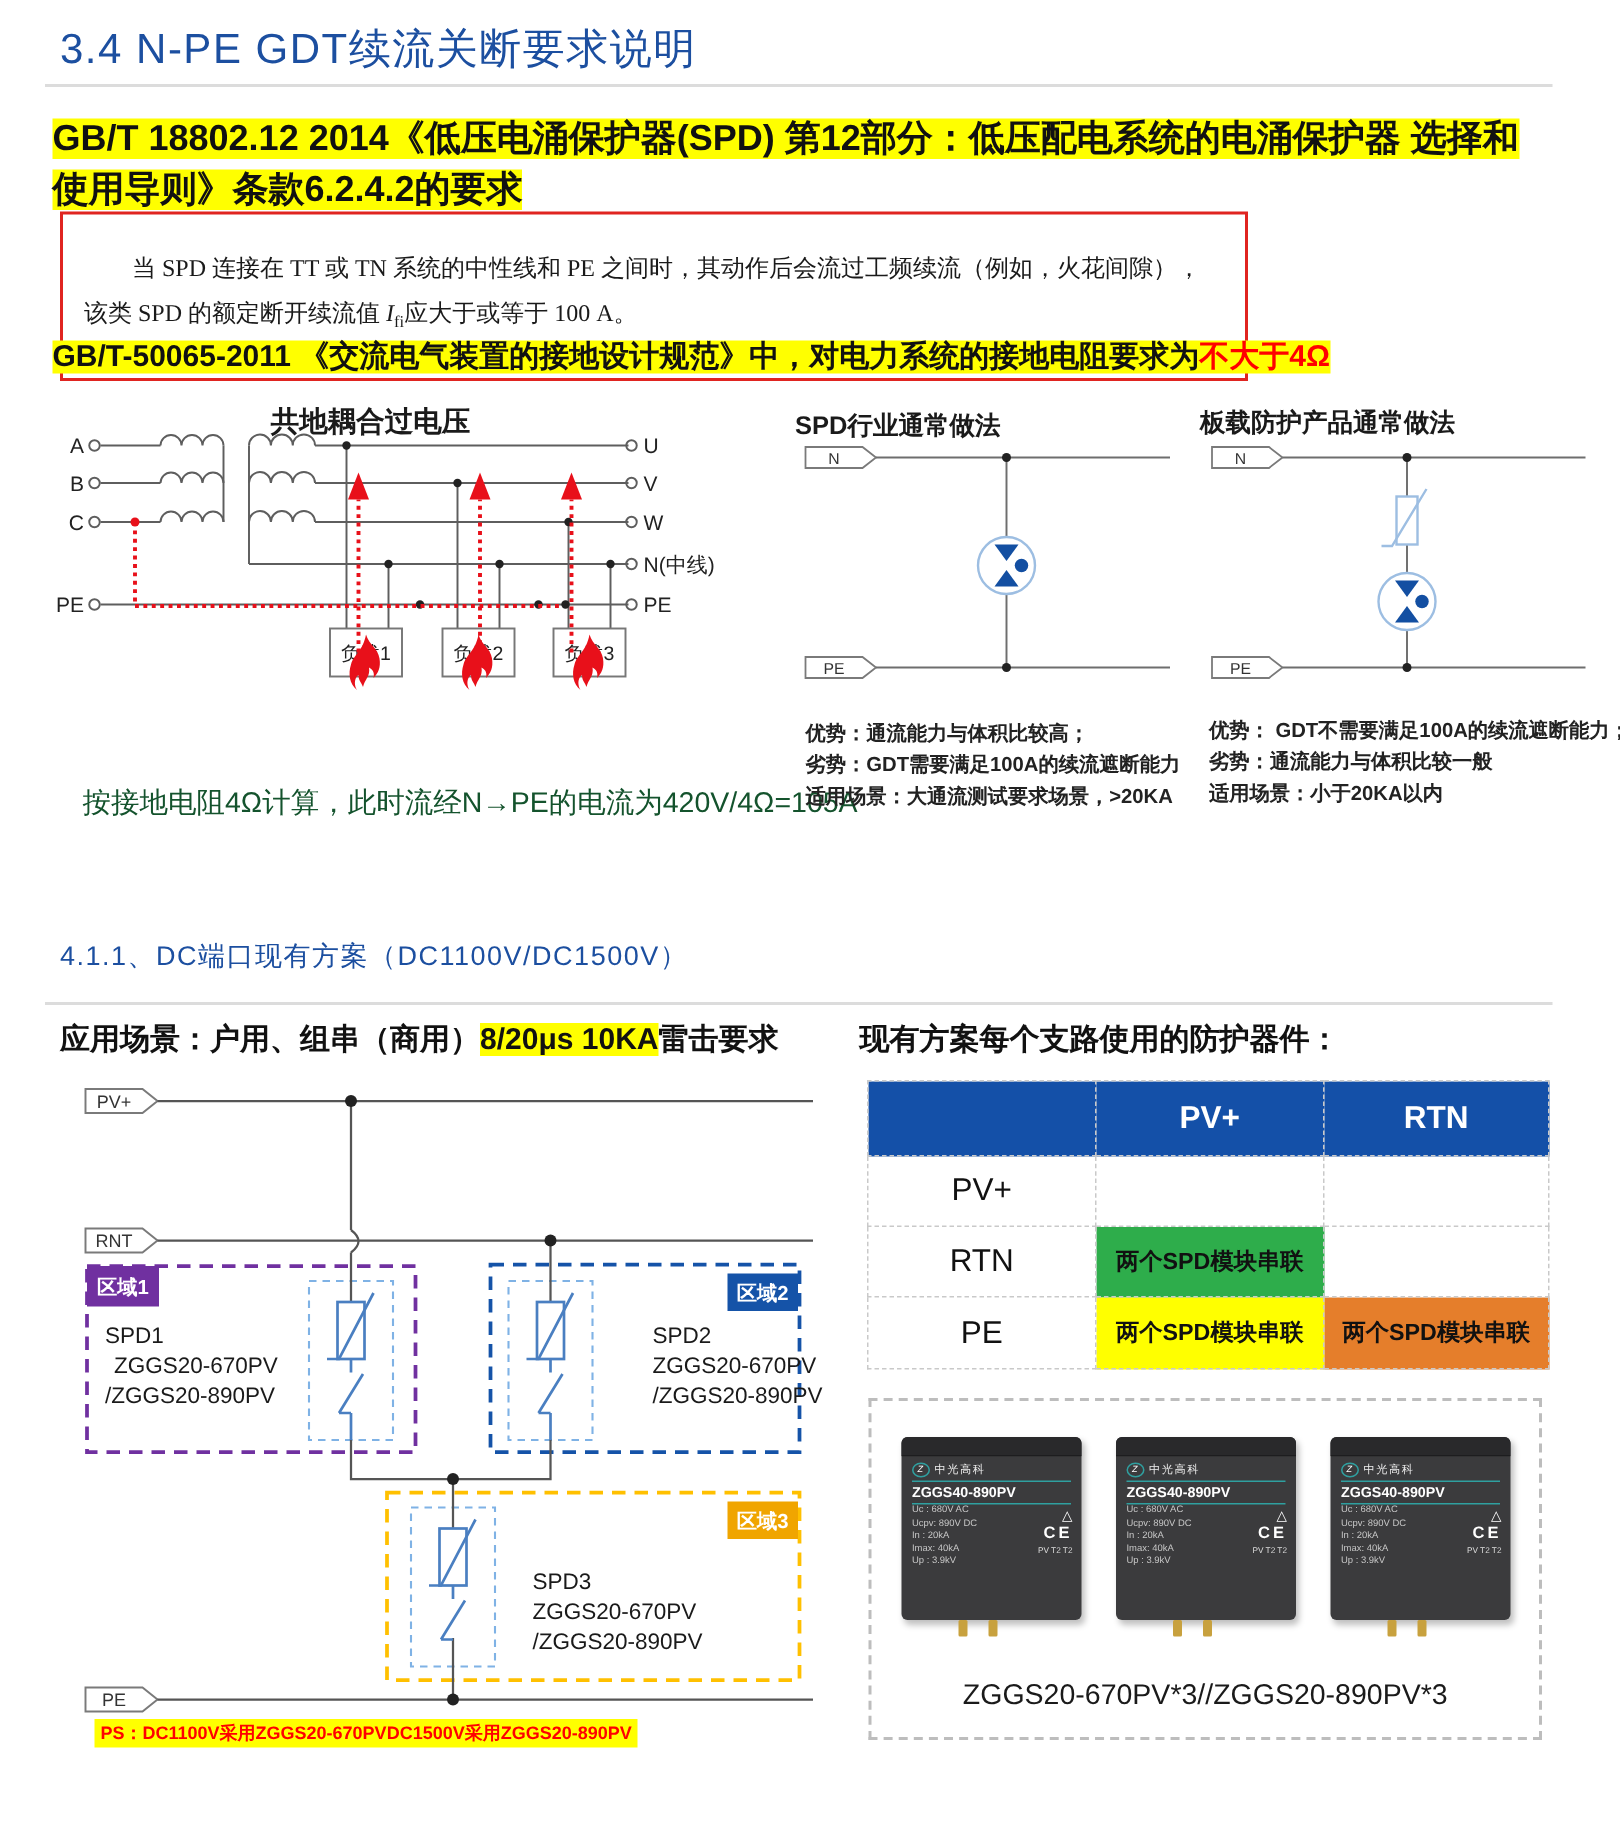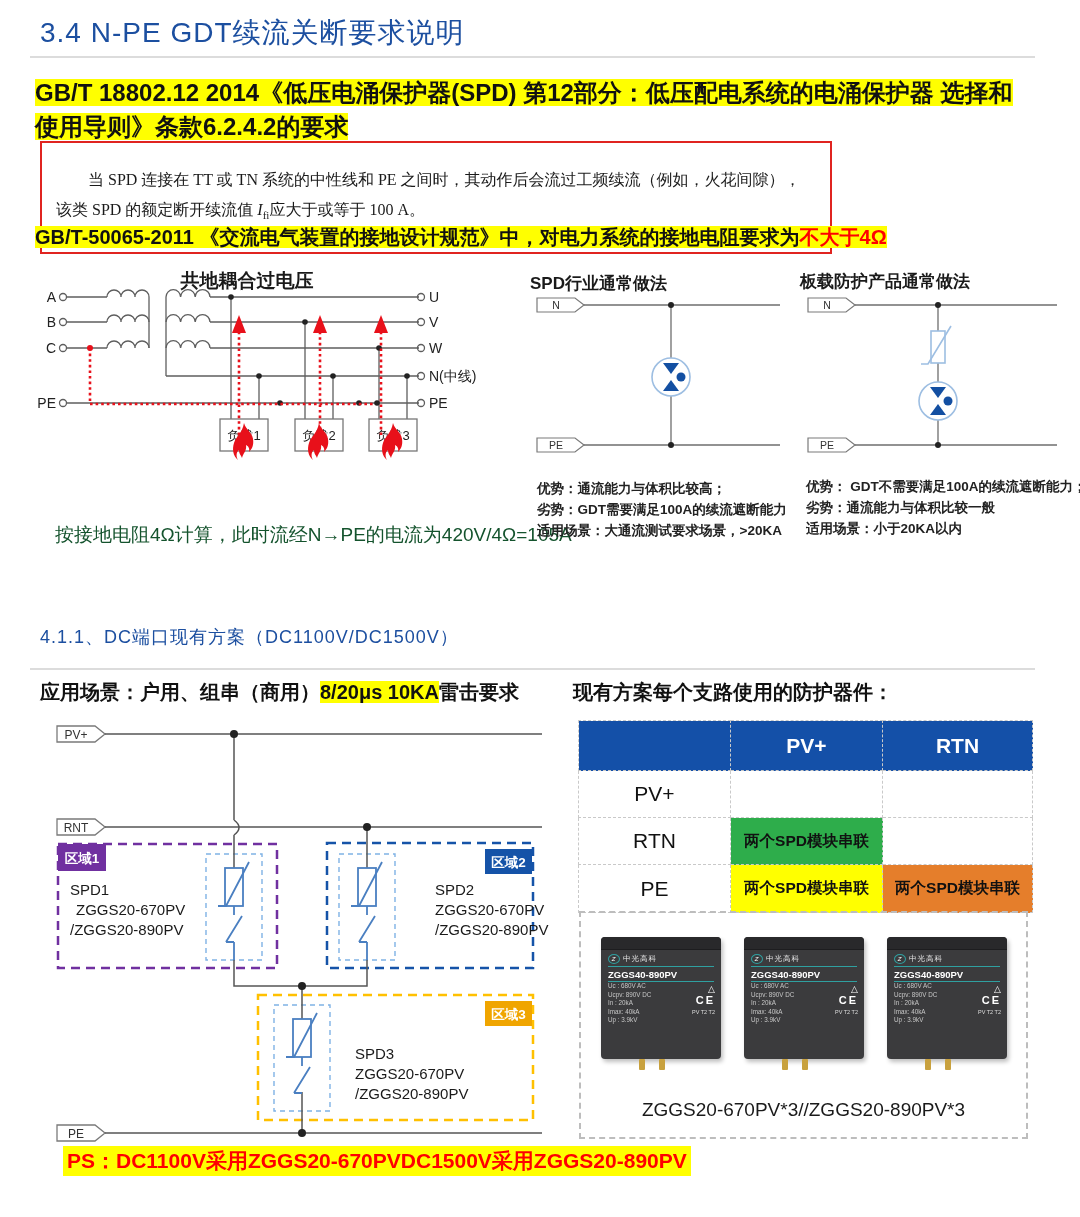--- a/index.html
+++ b/index.html
@@ -36,21 +36,21 @@
                padding-bottom:2px;display:flex;align-items:center;gap:3px;}
   .card .logo{display:inline-block;width:10px;height:8px;border:1px solid #2FA0A0;border-radius:50%;
               color:#fff;font-size:6px;line-height:8px;text-align:center;font-style:italic;}
   .card .model{font-size:9.5px;font-weight:700;color:#fff;margin-top:2px;border-bottom:1px solid #2FA0A0;padding-bottom:1px;}
   .card .spec{font-size:6.3px;line-height:8.5px;color:#c7c7c7;}
   .card .marks{position:absolute;right:6px;top:34px;text-align:right;color:#fff;}
   .card .tri{font-size:9px;display:block;}
   .card .ce{font-size:11px;font-weight:700;letter-spacing:2px;display:block;}
   .card .pvmark{font-size:5.5px;display:block;margin-top:3px;color:#ddd;}
   .card .pin{position:absolute;bottom:-11px;width:6px;height:11px;background:#C8A13E;border-radius:1px;}
-  .ps-note{background:#FFFF00;color:#FF0000;font-weight:700;font-size:21px;padding:1px 4px;white-space:nowrap;}
+  .ps-note{background:#FFFF00;color:#FF0000;font-weight:700;font-size:12px;padding:1px 4px;white-space:nowrap;}
 </style>
 </head>
 <body>
 
 <div id="page">
 
   <div class="abs sec-title nowrap" style="left:40px;top:14px;font-size:28px;">3.4  N-PE GDT续流关断要求说明</div>
   <div class="abs rule" style="left:30px;top:56px;width:1005px;"></div>
 
   <div class="abs" style="left:35px;top:76px;width:985px;font-size:24px;font-weight:600;line-height:34px;">
@@ -335,21 +335,21 @@
       <td class="val"></td>
     </tr>
     <tr style="height:48px;">
       <td class="rowlab">PE</td>
       <td class="val cell-yellow">两个SPD模块串联</td>
       <td class="val cell-orange">两个SPD模块串联</td>
     </tr>
   </tbody>
     </table>
 
-  <div class="abs prod-box" style="left:579px;top:911px;width:445px;height:224px;">
+  <div class="abs prod-box" style="left:579px;top:932px;width:445px;height:224px;">
 
     <div class="card" style="left:20px;top:24px;">
       <div class="roof"></div>
       <div class="inner">
         <div class="brand">
             <span class="logo">Z</span>
             <span>中光高科</span>
           </div>
         <div class="model">ZGGS40-890PV</div>
         <div class="spec">Uc  : 680V AC</div>

